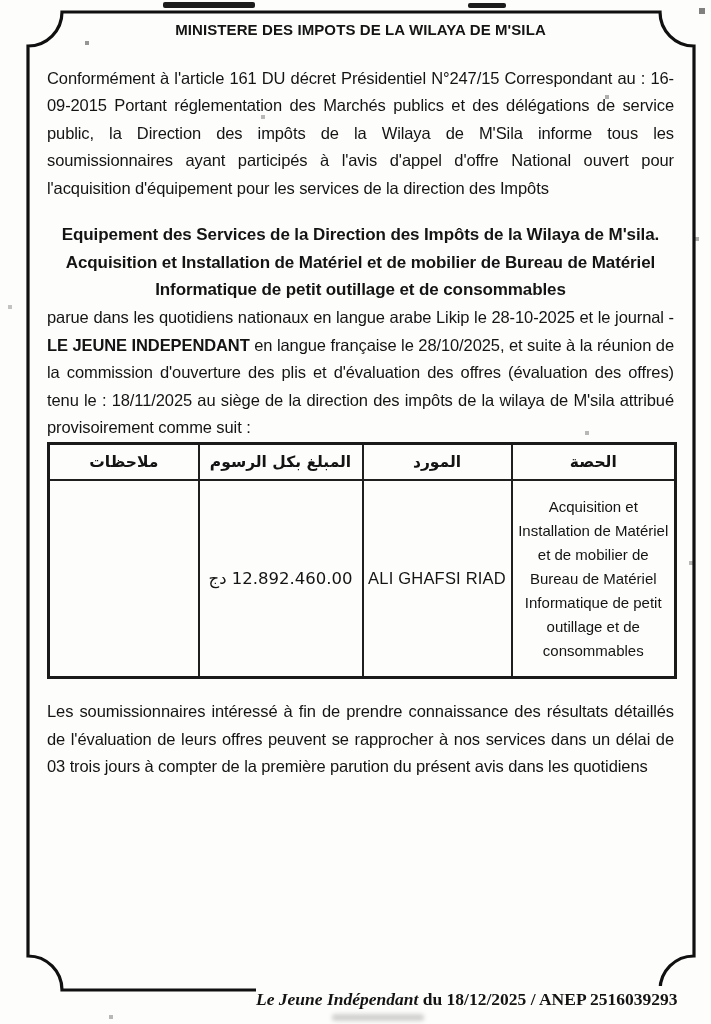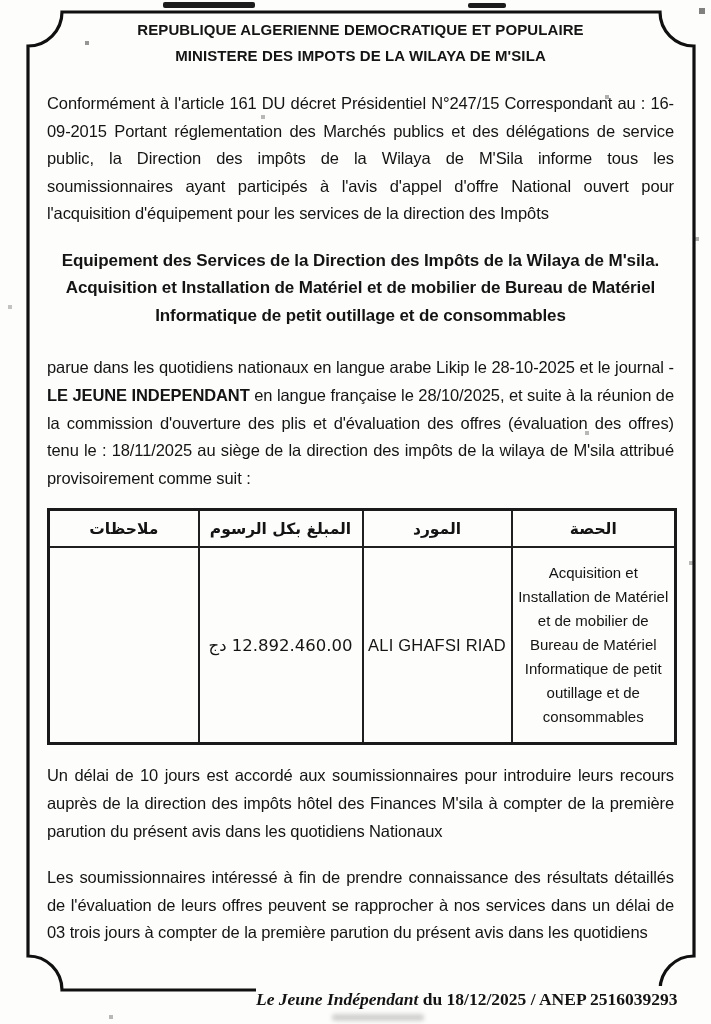--- a/index.html
+++ b/index.html
@@ -29,26 +29,26 @@
     letter-spacing:-1px; line-height:1.12;
     border-bottom:4px solid #151515; padding:0 6px 3px;
   }
 
   .para { font-size:16.5px; line-height:27.6px; text-align:justify; letter-spacing:-.1px; }
   .p-intro { margin-top:22px; }
   .subject {
     margin-top:19px; text-align:center; font-weight:bold;
     white-space:pre-line; font-size:17px; line-height:27.5px; letter-spacing:-.1px;
   }
-  .p-publication { margin-top:25px; }
+  .p-publication { margin-top:0; }
   .bold-inline { font-weight:bold; }
 
   table.attribution {
     border-collapse:collapse; table-layout:fixed;
-    width:627px; margin-top:16px;
+    width:627px; 
     border:3px solid #1a1a1a;
   }
   table.attribution th, table.attribution td { border:2px solid #1f1f1f; }
   table.attribution thead th {
     height:37px; font-weight:bold; font-size:15.5px;
     font-family:"DejaVu Sans", sans-serif; text-align:center; vertical-align:middle;
   }
   table.attribution tbody td {
     height:197px; text-align:center; vertical-align:middle;
   }
@@ -97,21 +97,20 @@
     <path d="M 28 46 A 34 34 0 0 0 62 12 H 660 A 34 34 0 0 0 694 46 V 956 A 34 34 0 0 0 660 990 H 62 A 34 34 0 0 0 28 956 Z" fill="none" stroke="#101010" stroke-width="3.2"></path>
   </svg>
 
   <div class="top-mark-1"></div>
   <div class="top-mark-2"></div>
   <div class="specks"></div>
 
   <div class="content">
 
     <div class="org-header">
-      <span class="org-line">REPUBLIQUE ALGERIENNE DEMOCRATIQUE ET POPULAIRE</span>
       <span class="org-line">MINISTERE DES IMPOTS DE LA WILAYA DE M'SILA</span>
     </div>
 
 
     <p class="para p-intro">Conformément à l'article 161 DU décret Présidentiel N°247/15 Correspondant au : 16-09-2015 Portant réglementation des Marchés publics et des délégations de service public, la Direction des impôts de la Wilaya de M'Sila informe tous les soumissionnaires ayant participés à l'avis d'appel d'offre National ouvert pour l'acquisition d'équipement pour les services de la direction des Impôts</p>
 
     <p class="subject">Equipement des Services de la Direction des Impôts de la Wilaya de M'sila.
 Acquisition et Installation de Matériel et de mobilier de Bureau de Matériel
 Informatique de petit outillage et de consommables</p>
 
@@ -135,21 +134,20 @@
       <tbody>
         <tr>
           <td class="cell-remarks"></td>
           <td class="cell-amount" dir="rtl">12.892.460.00 دج</td>
           <td class="cell-supplier">ALI GHAFSI RIAD</td>
           <td class="cell-lot">Acquisition et Installation de Matériel et de mobilier de Bureau de Matériel Informatique de petit outillage et de consommables</td>
         </tr>
       </tbody>
     </table>
 
-    <p class="para p-recours">Un délai de 10 jours est accordé aux soumissionnaires pour introduire leurs recours auprès de la direction des impôts hôtel des Finances M'sila à compter de la première parution du présent avis dans les quotidiens Nationaux</p>
 
     <p class="para p-resultats">Les soumissionnaires intéressé à fin de prendre connaissance des résultats détaillés de l'évaluation de leurs offres peuvent se rapprocher à nos services dans un délai de 03 trois jours à compter de la première parution du présent avis dans les quotidiens</p>
 
   </div>
 
   <div class="journal-footer"><span class="journal-name">Le Jeune Indépendant</span><span> du 18/12/2025 / ANEP 2516039293</span></div>
 
   <div class="smudge"></div>
 
 </div>

